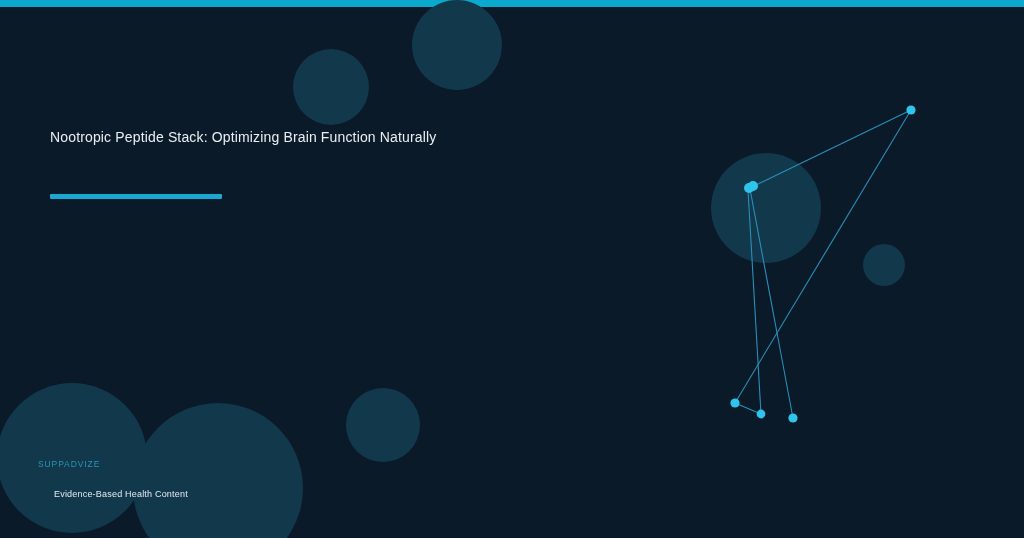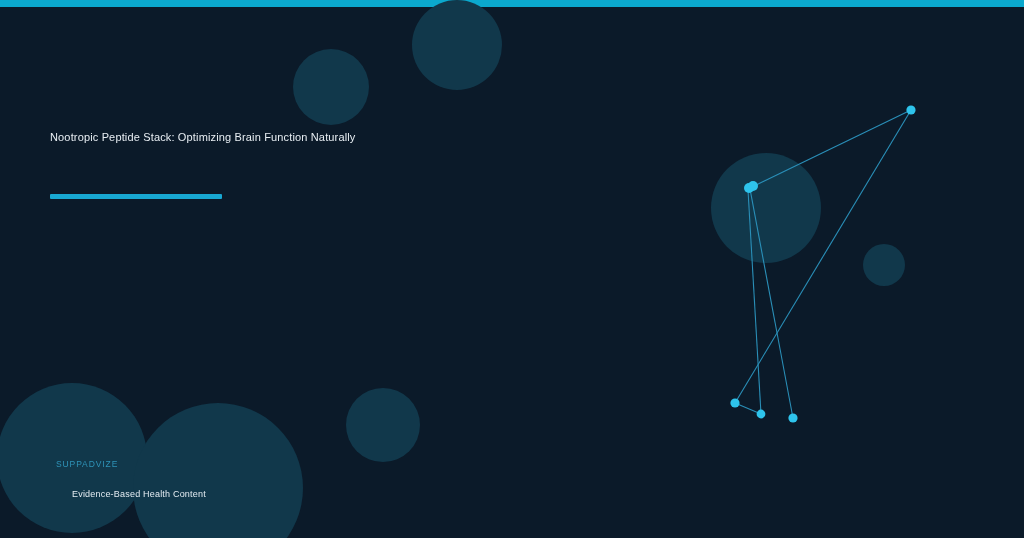--- a/index.html
+++ b/index.html
@@ -50,40 +50,40 @@
     position: absolute;
     inset: 0;
     z-index: 5;
   }
 
   .headline {
     position: absolute;
     left: 50px;
     top: 130px;
     width: 560px;
-    font-size: 11px;
+    font-size: 14px;
     line-height: 15px;
     letter-spacing: 0.15px;
     color: #e8eef3;
     font-weight: 400;
   }
 
   .accent-rule {
     position: absolute;
     left: 50px;
     top: 194px;
     width: 172px;
     height: 5px;
     background: #18a8d2;
     border-radius: 1px;
   }
 
   .brand-block {
     position: absolute;
-    left: 56px;
+    left: 38px;
     top: 459px;
     width: 420px;
   }
   .brand-name {
     font-size: 8.5px;
     letter-spacing: 0.9px;
     color: #2e93b8;
     font-weight: 400;
     margin: 0 0 18px 0;
     line-height: 11px;

